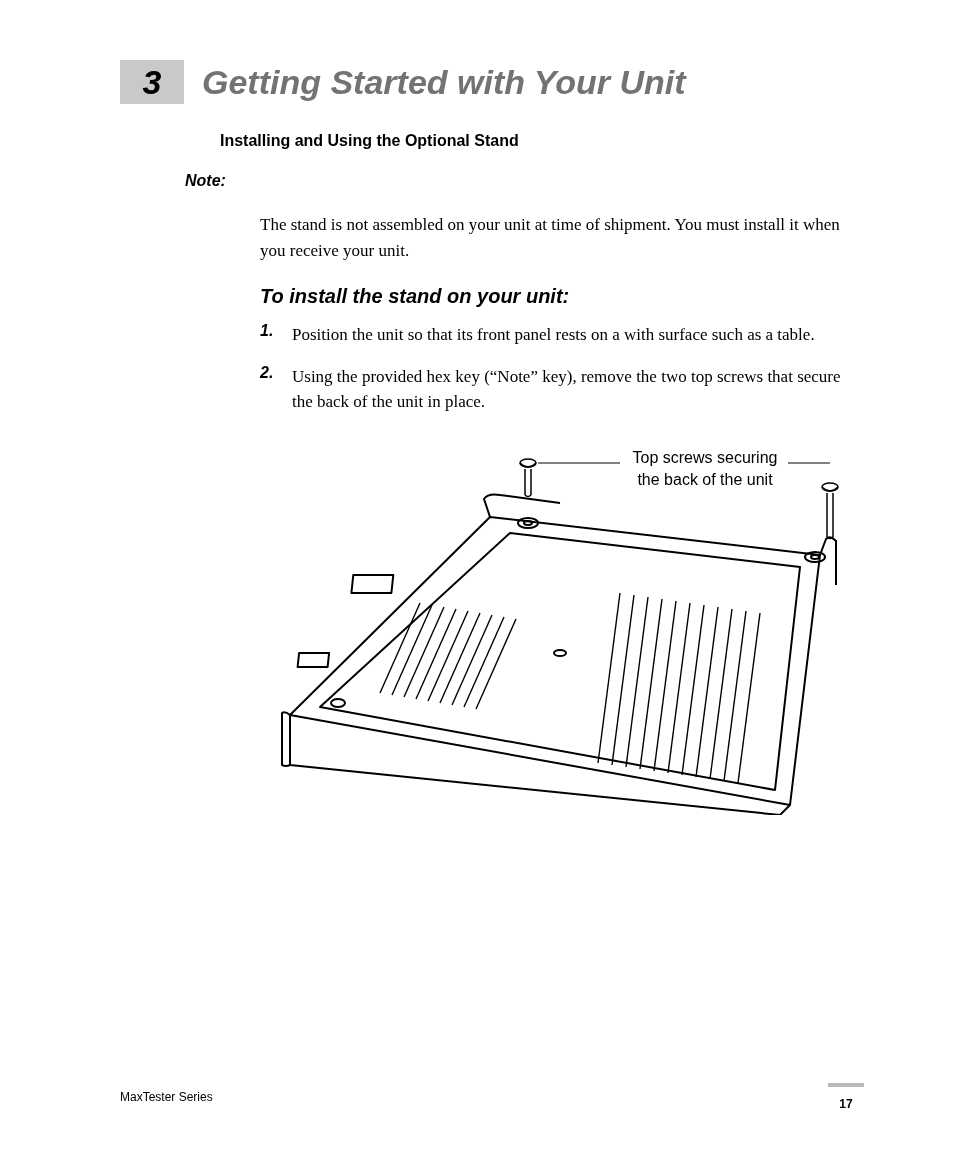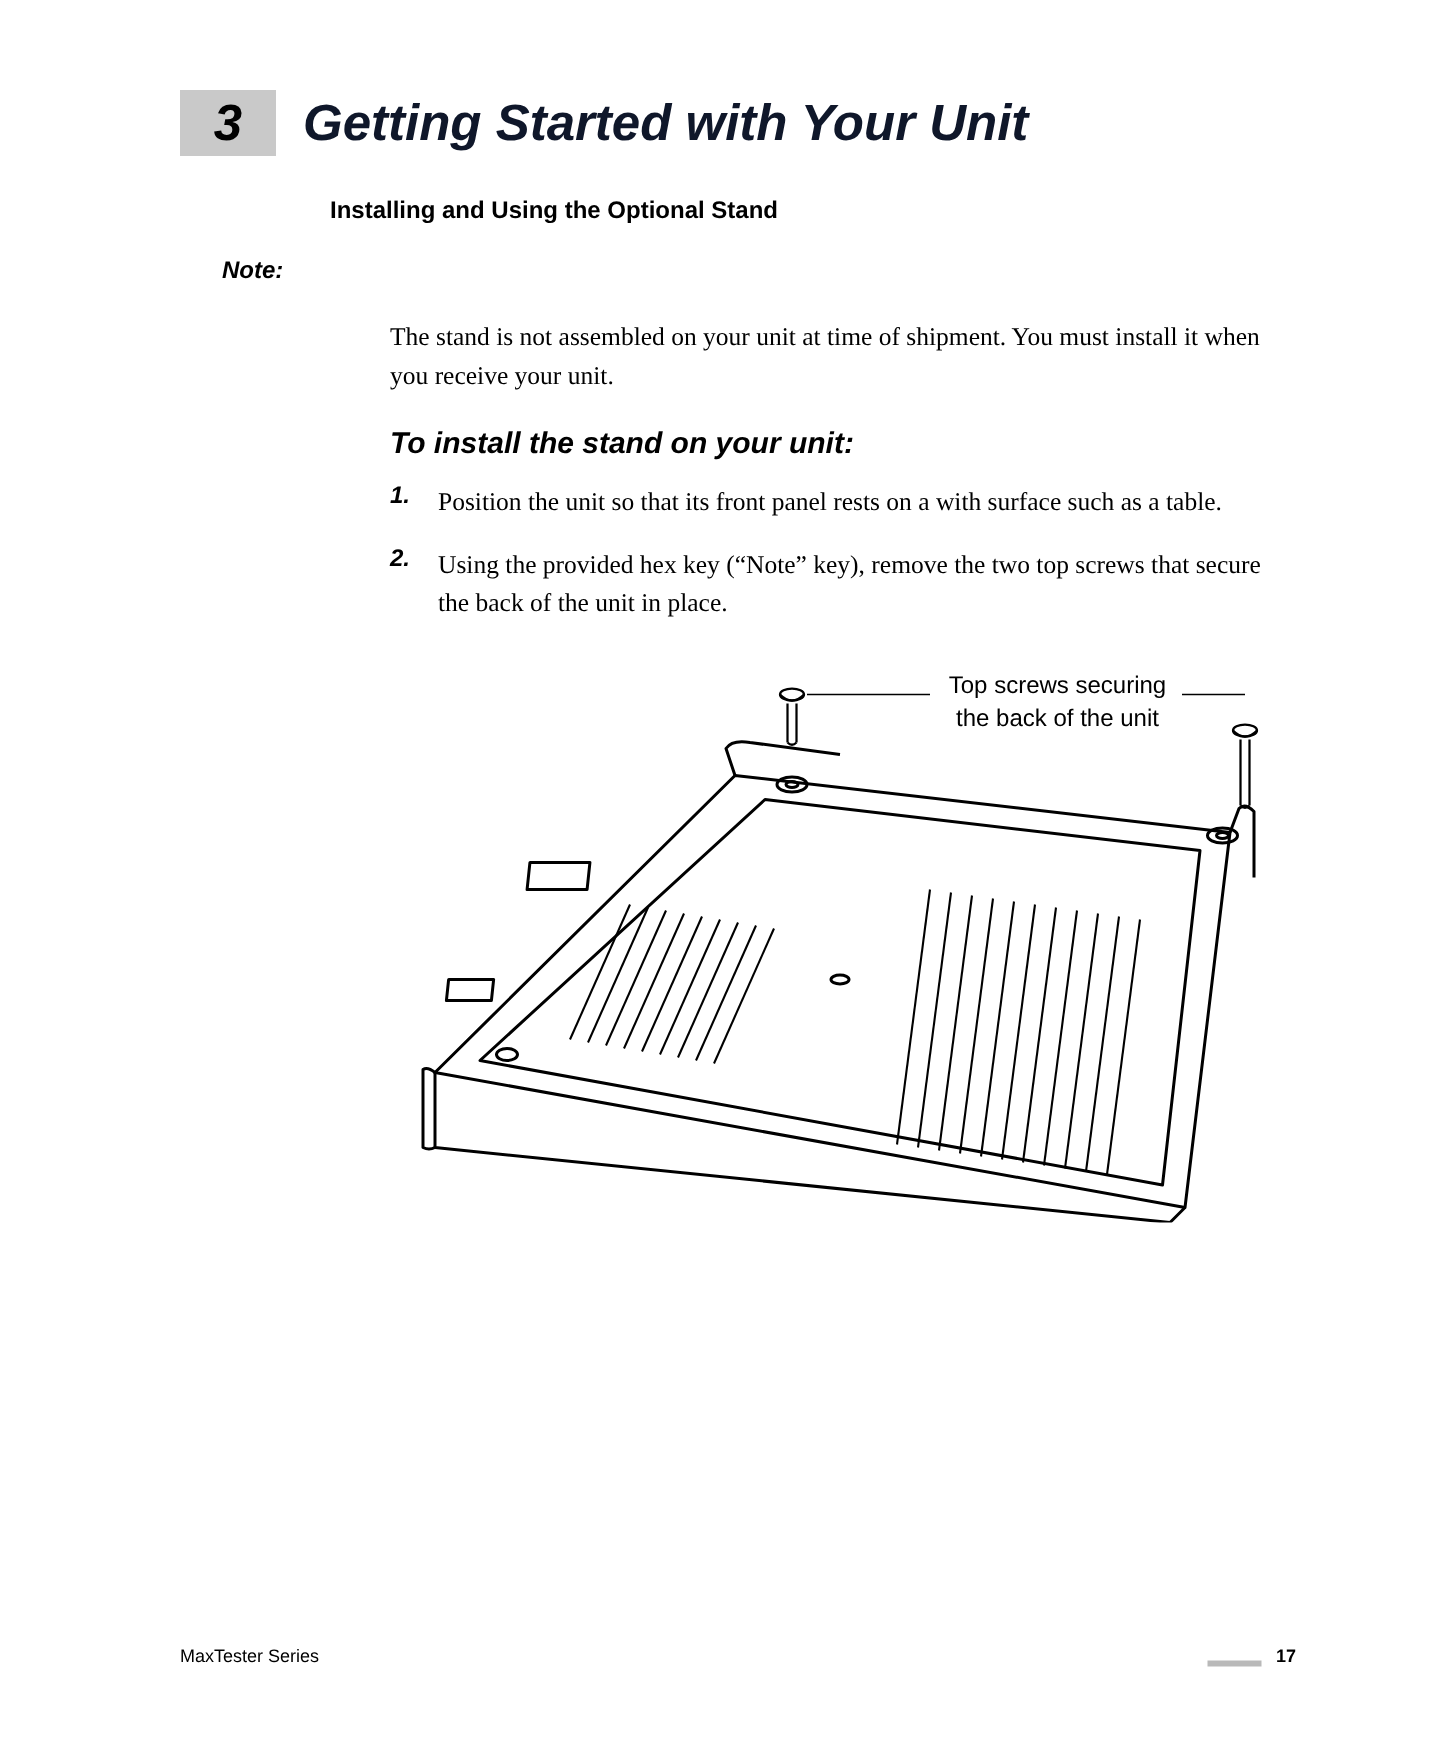--- a/index.html
+++ b/index.html
@@ -38,21 +38,21 @@
     font-weight: 900;
     font-style: italic;
     font-size: 34px;
     color: #000;
   }
   .chapter-title {
     font-family: Verdana, Geneva, sans-serif;
     font-weight: 900;
     font-style: italic;
     font-size: 34px;
-    color: #0f172a;
+    color: #737373;
     line-height: 1;
   }
   .section-title {
     font-family: Verdana, Geneva, sans-serif;
     font-weight: 800;
     font-size: 16px;
     margin-left: 150px;
     margin-bottom: 22px;
     margin-top: 28px;
   }
@@ -60,21 +60,21 @@
     font-family: Georgia, 'Times New Roman', serif;
     font-size: 17px;
     line-height: 1.5;
     margin-left: 190px;
     margin-right: 28px;
     margin-bottom: 22px;
   }
   .note-row {
     display: flex;
     margin-bottom: 22px;
-    margin-left: 78px;
+    margin-left: 115px;
     margin-right: 28px;
     gap: 41px;
   }
   .note-label {
     font-family: Verdana, Geneva, sans-serif;
     font-weight: 800;
     font-style: italic;
     font-size: 16px;
     width: 77px;
     flex-shrink: 0;
@@ -140,22 +140,23 @@
     left: 120px;
     right: 90px;
     display: flex;
     align-items: center;
     justify-content: space-between;
     font-family: Verdana, Arial, sans-serif;
     font-size: 12px;
   }
   .footer-right {
     display: flex;
-    align-items: flex-end;
+    align-items: center;
     gap: 10px;
+    flex-direction: column;
   }
   .footer-line {
     width: 36px;
     height: 4px;
     background: #b9b9b9;
   }
   .footer-page {
     font-weight: 800;
   }
 </style>

